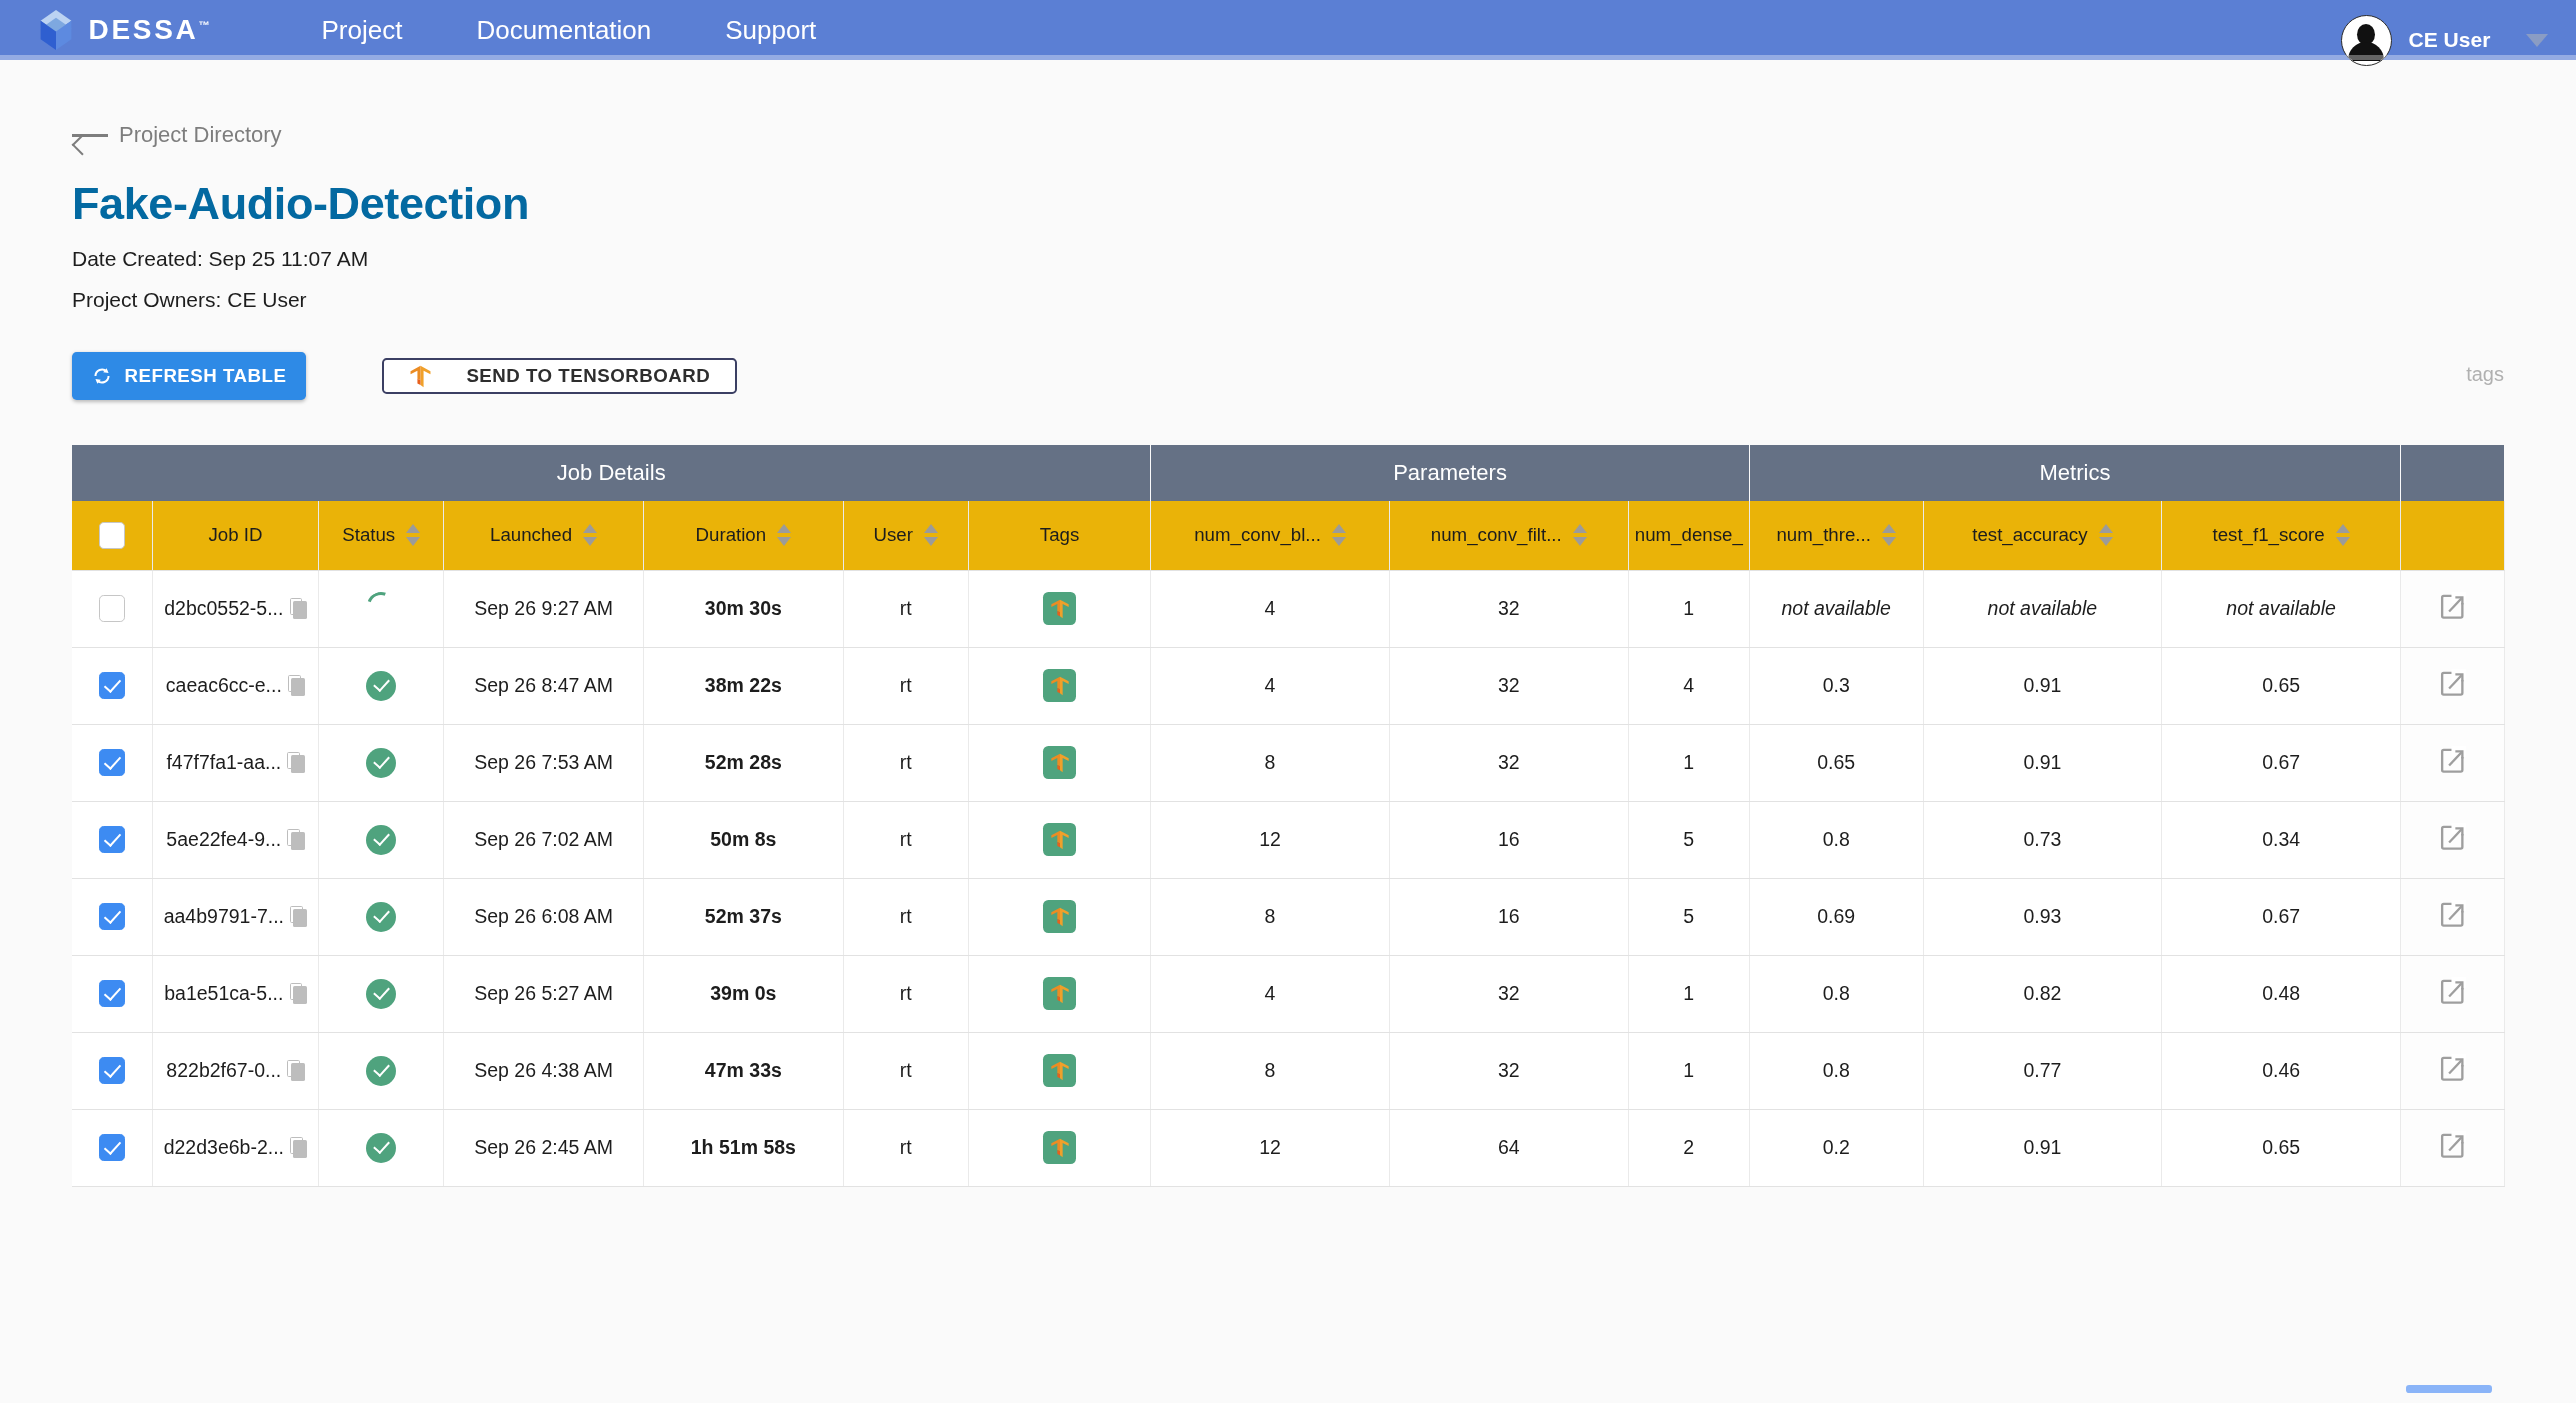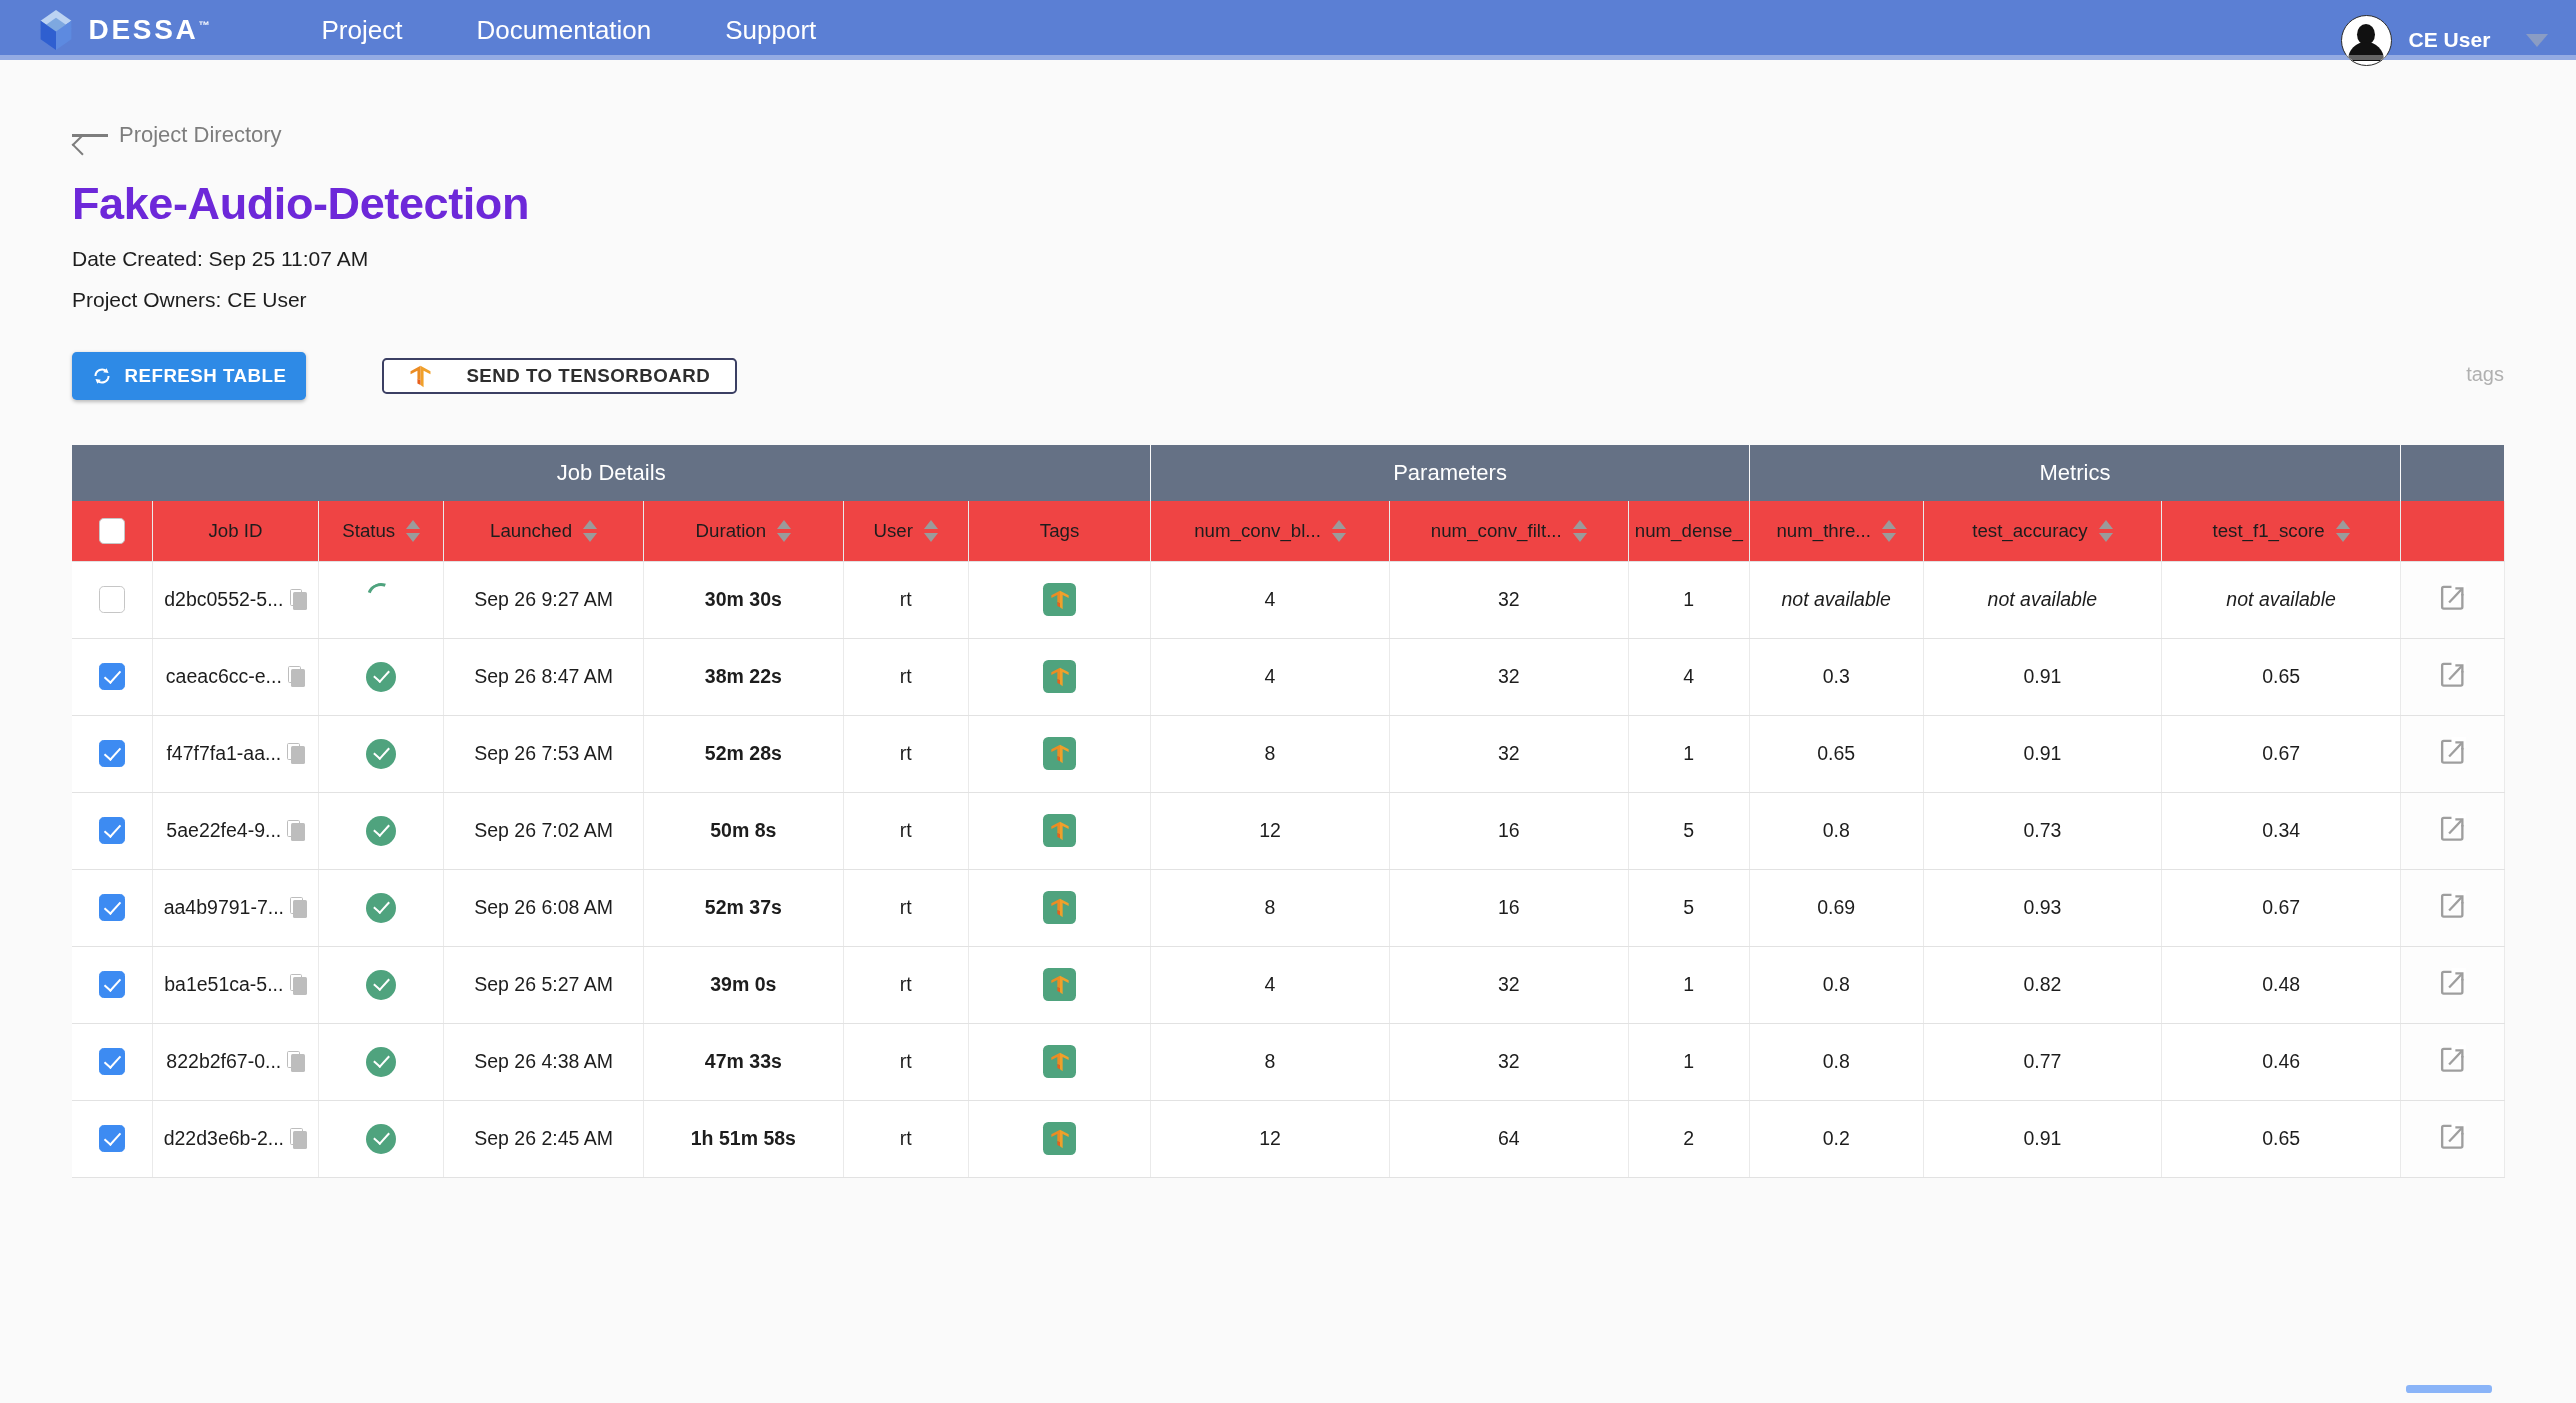--- a/index.html
+++ b/index.html
@@ -76,21 +76,21 @@
     content:""; position:absolute; left:0; top:9.3px; width:36px; height:2.3px; background:#7d7d7d;
   }
   .back-arrow::after {
     content:""; position:absolute; left:0px; top:4.7px; width:12.5px; height:12.5px;
     border-left:2.3px solid #7d7d7d; border-bottom:2.3px solid #7d7d7d;
     transform: rotate(45deg); transform-origin: left bottom;
   }
   .breadcrumb-text { color:#7d7d7d; font-size: 22px; }
 
   .project-title {
-    color: #6d28d9; font-size: 45px; font-weight: 700;
+    color: #0369a1; font-size: 45px; font-weight: 700;
     margin-top: 30px; letter-spacing: -0.4px;
   }
   .tags-label {
     position: absolute; right: 72px; top: 241px;
     color: #b0b0b0; font-size: 20px;
   }
 
   .meta-line { margin-top: 17px; font-size: 21px; color:#1d1d1d; }
   .meta-line:first-of-type { margin-top: 30px; }
   .meta-line b { font-weight: 400; }
@@ -148,21 +148,21 @@
   table.jobs { border-collapse: collapse; width: 2433px; table-layout: fixed; }
   table.jobs th, table.jobs td { padding:0; }
 
   tr.group-row th {
     background: #657185; color:#fff; font-size: 22px; font-weight: 400;
     height: 56px; text-align:center; border-right: 1.6px solid #fafafa;
   }
   tr.group-row th.blank { background:#657185; }
 
   tr.head-row th {
-    background:#ef4444; height: 60px; font-size: 18.7px; color:#1d1d1d;
+    background:#eab308; height: 69px; font-size: 18.7px; color:#1d1d1d;
     font-weight: 400; border-bottom: 1.6px solid #e2e2e2;
     border-right: 1.6px solid #eaeaea;
     vertical-align: middle;
   }
   .th-inner { display:flex; align-items:center; justify-content:center; gap: 11px; }
   .sorter { display:flex; flex-direction:column; gap:3.9px; }
   .sorter i {
     display:block; width:0;height:0;
     border-left:7.8px solid transparent; border-right:7.8px solid transparent;
   }

